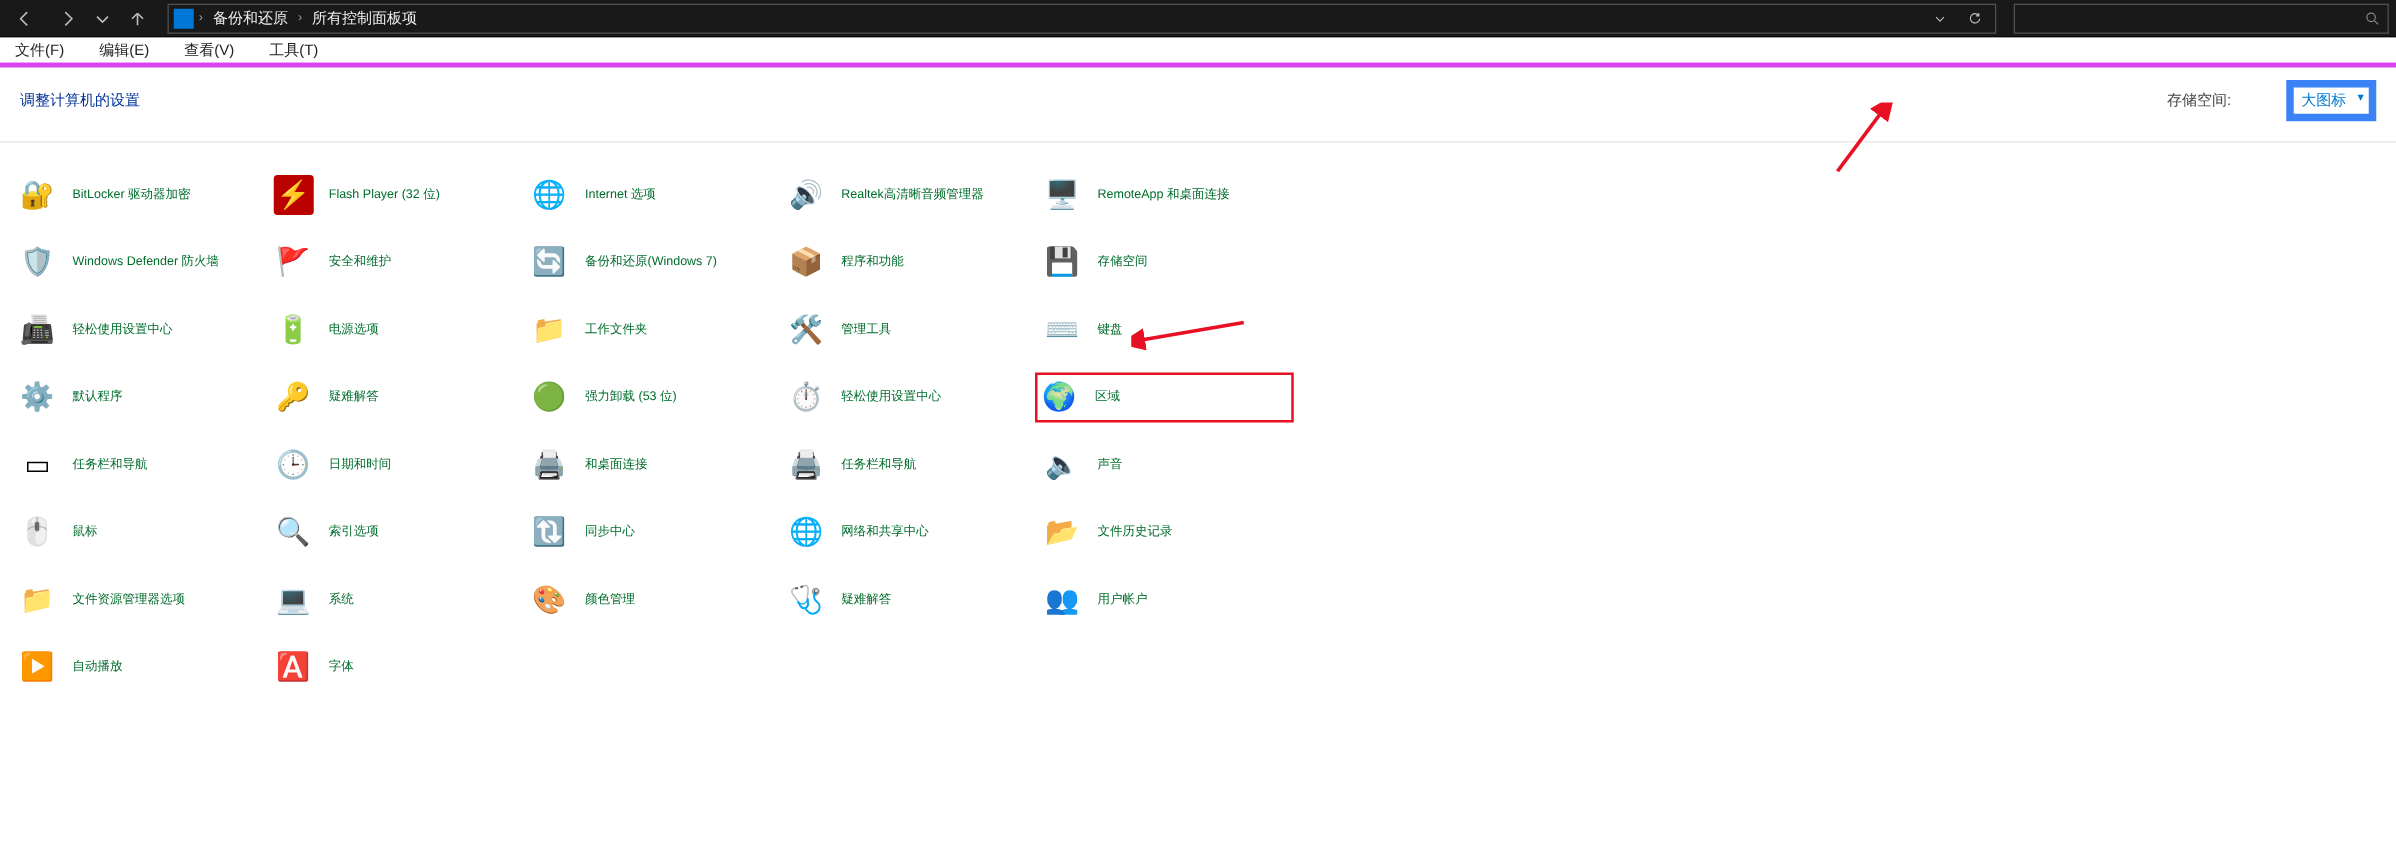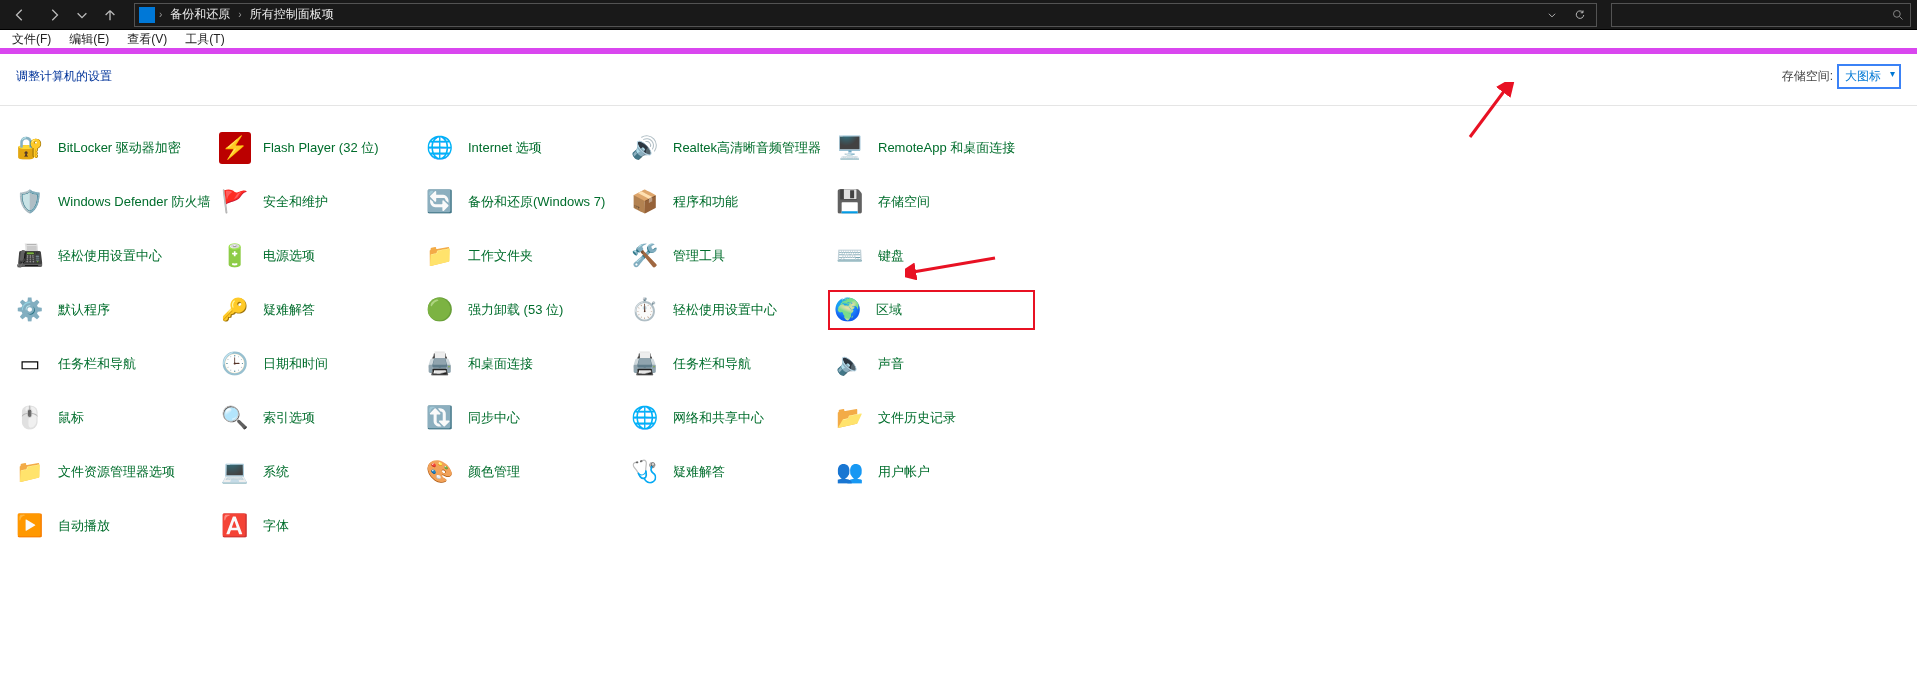--- a/index.html
+++ b/index.html
@@ -10,37 +10,37 @@
   .nav-btn { width: 28px; height: 24px; display: flex; align-items: center; justify-content: center; color: #bbb; cursor: pointer; }
   .nav-btn svg { width: 14px; height: 14px; }
   .address-bar { flex: 1; display: flex; align-items: center; background: #191919; border: 1px solid #535353; height: 24px; padding: 0 4px; gap: 4px; margin-left: 4px; }
   .addr-icon { width: 16px; height: 16px; background: #0078d7; display: inline-block; }
   .addr-sep { color: #999; font-size: 10px; }
   .addr-crumb { color: #eee; padding: 0 4px; cursor: pointer; }
   .addr-dropdown, .addr-refresh { width: 24px; height: 22px; display: flex; align-items: center; justify-content: center; color: #bbb; cursor: pointer; }
   .search-box { width: 300px; height: 24px; background: #191919; border: 1px solid #535353; margin-left: 8px; display: flex; align-items: center; justify-content: flex-end; padding: 0 6px; color: #888; }
   
   
-  .menubar { background: #fff; height: 24px; display: flex; align-items: center; padding: 0 4px; border-bottom: 6px solid #d946ef; gap: 2px; }
+  .menubar { background: #fff; height: 24px; display: flex; align-items: center; padding: 0 4px; border-bottom: 4px solid #d946ef; gap: 12px; }
   .menu-item { padding: 3px 8px; cursor: pointer; color: #222; }
 
   
-  .header-row { display: flex; align-items: center; padding: 10px 16px 16px 16px; border-bottom: 1px solid #e5e5e5; }
+  .header-row { display: flex; align-items: center; padding: 10px 16px 16px 16px; border-bottom: 1px solid #e5e5e5; gap: 40px; }
   .header-title { color: #003399;  font-size: 12px; }
   .header-spacer { flex: 1; }
   .view-label { color: #444; margin-right: 4px; }
-  .view-dropdown { color: #0078d4; border: 2px solid #3b82f6; padding: 2px 18px 2px 6px; position: relative; cursor: pointer; }
+  .view-dropdown { color: #0078d4; border: 6px solid #3b82f6; padding: 2px 18px 2px 6px; position: relative; cursor: pointer; }
   .view-dropdown::after { content: "▾"; position: absolute; right: 4px; top: 2px; font-size: 10px; }
 
   
   .content { padding: 22px 10px 10px 10px; }
   .grid { display: grid; grid-template-columns: repeat(5, 205px); column-gap: 0; row-gap: 14px; }
   .item { display: flex; align-items: center; gap: 12px; padding: 2px 4px; cursor: pointer; min-height: 40px; }
   .item .icon { width: 32px; height: 32px; flex-shrink: 0; display: flex; align-items: center; justify-content: center; font-size: 22px; border-radius: 3px; }
-  .item .label { color: #006d2c; font-size: 13px; line-height: 1.25; }
+  .item .label { color: #006d2c; font-size: 10px; line-height: 1.25; }
   
   
   .highlight { border: 2px solid #e81123; padding: 0 10px 0 2px; margin-left: -2px; }
 
   
   .arrow-svg { position: absolute; pointer-events: none; }
 </style>
 </head>
 <body>
 

